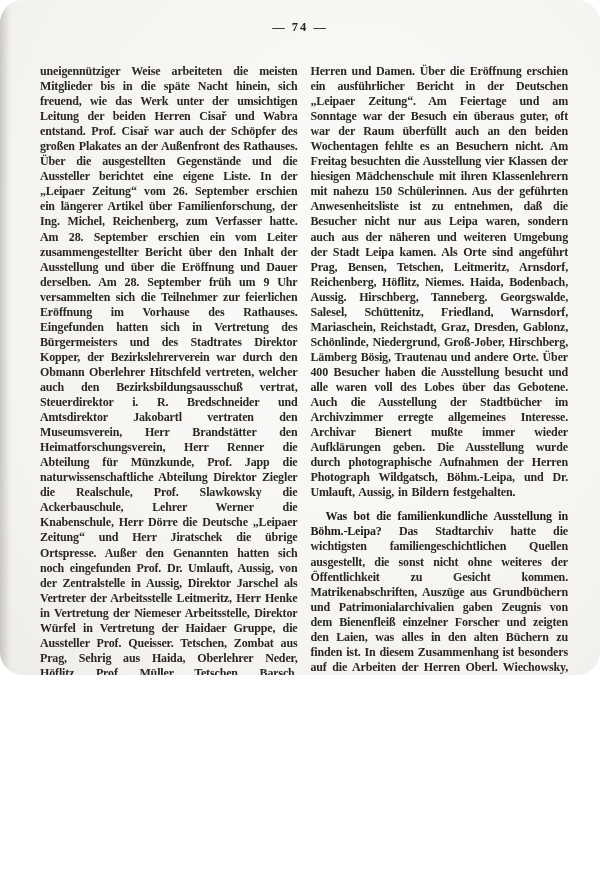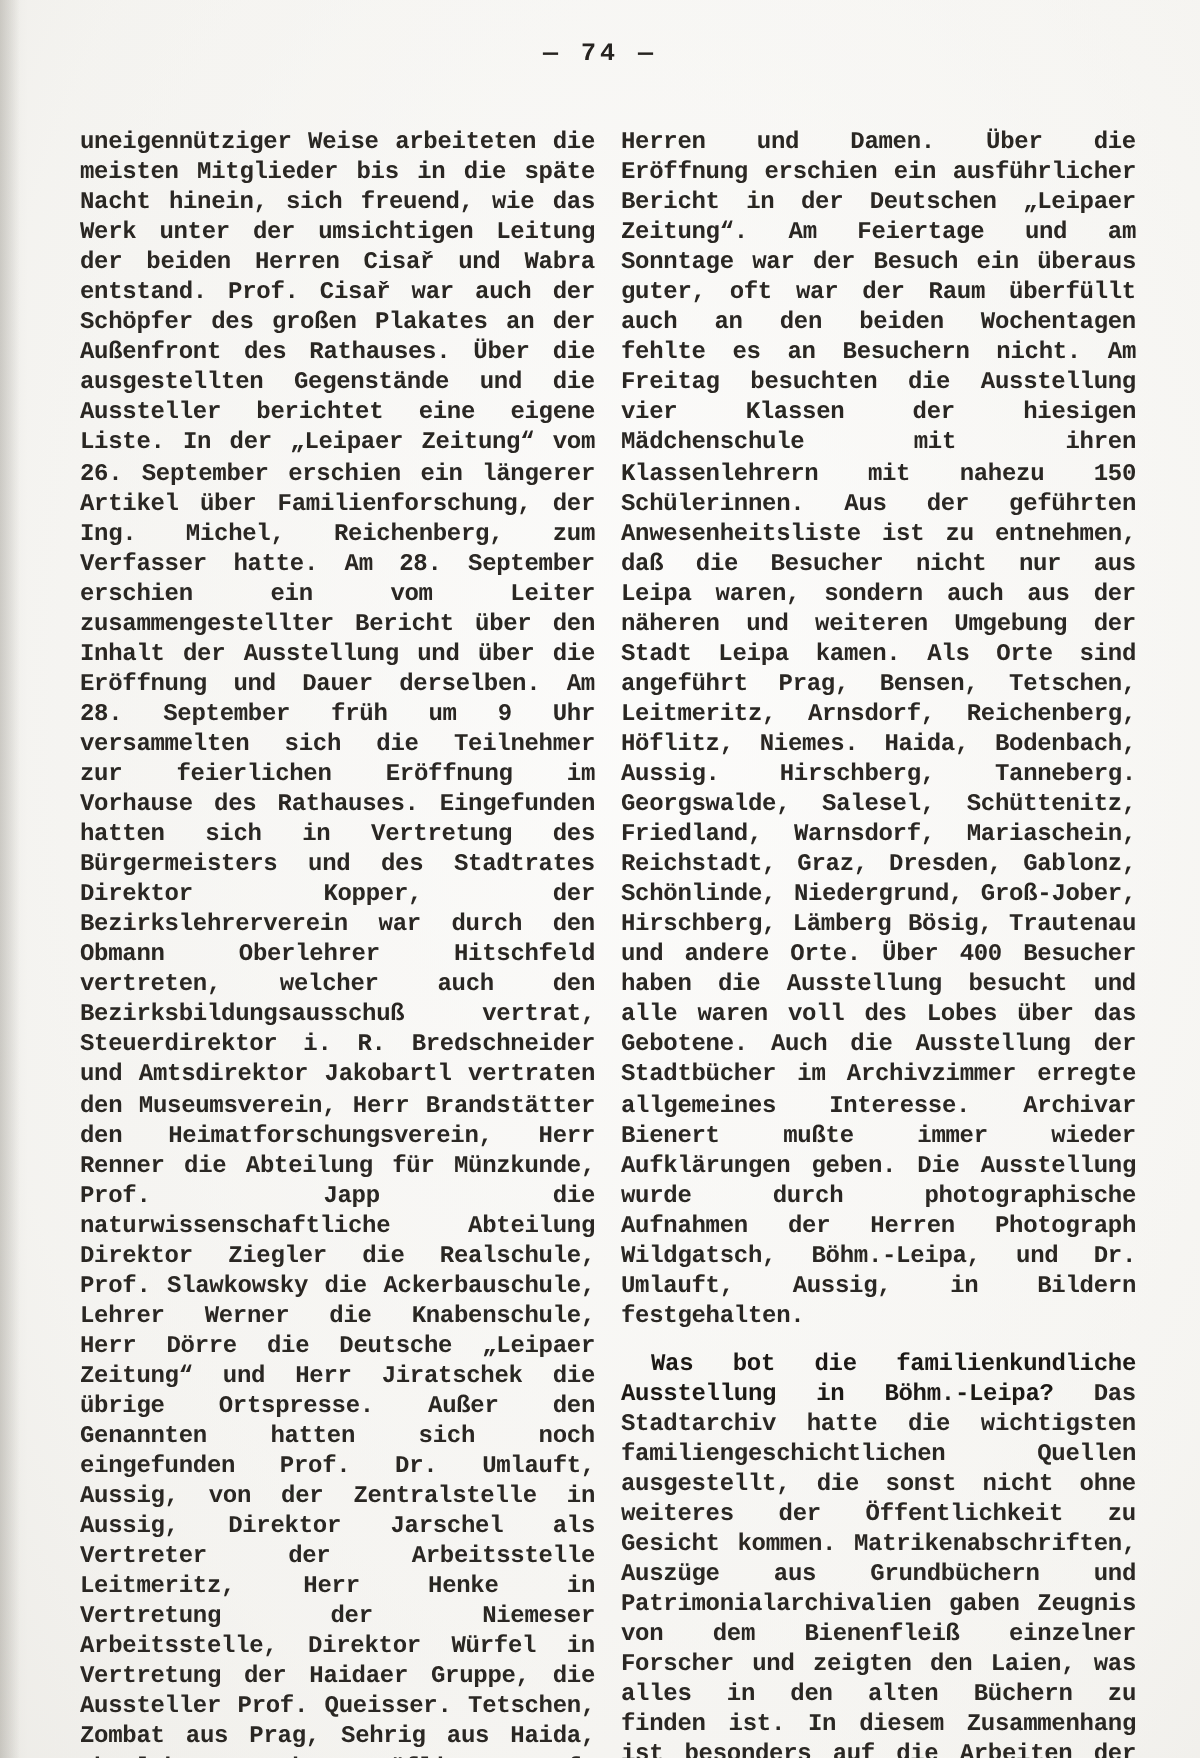--- a/index.html
+++ b/index.html
@@ -3,28 +3,29 @@
 <meta charset="utf-8">
 <style>
   html, body {
     margin: 0;
     padding: 0;
     background: #ffffff;
   }
   .page {
     position: relative;
     width: 600px;
-    height: 879px;
+    height: 675px;
     overflow: hidden;
     box-sizing: border-box;
     background:
       radial-gradient(ellipse at 55% 40%, rgba(255,255,255,0.6) 0%, rgba(240,239,235,0.35) 75%, rgba(228,226,220,0.45) 100%),
       linear-gradient(90deg, #e9e8e4 0px, #f6f5f2 14px, #f8f7f4 100%);
-    font-family: Liberation Mono, monospace;
+    font-family: Liberation Serif, serif;
     color: #262320;
+    border-radius: 23px;
   }
   .scan-edge {
     position: absolute;
     left: 0; top: 0; bottom: 0;
     width: 10px;
     background: linear-gradient(90deg, rgba(120,115,105,0.28), rgba(120,115,105,0));
     pointer-events: none;
   }
   .page-number {
     text-align: center;

